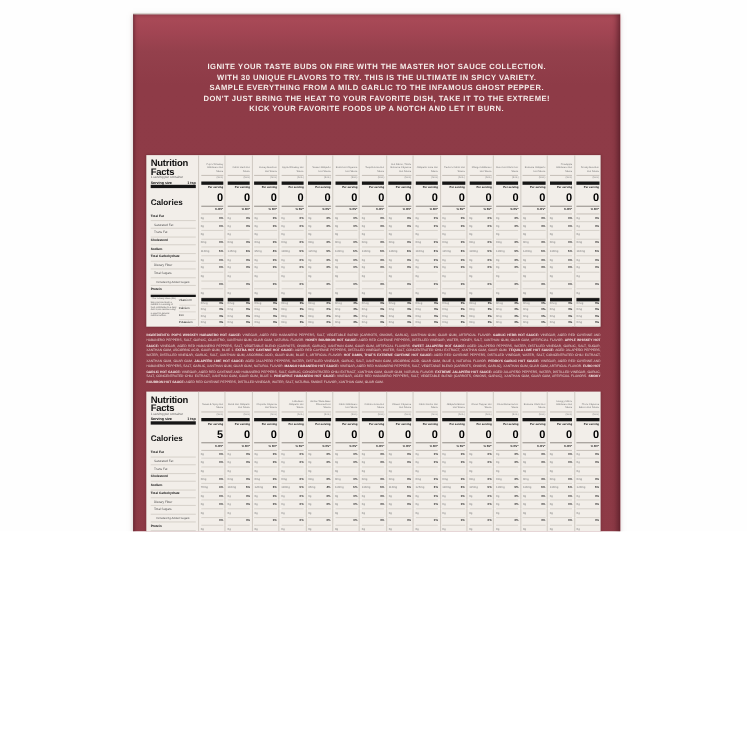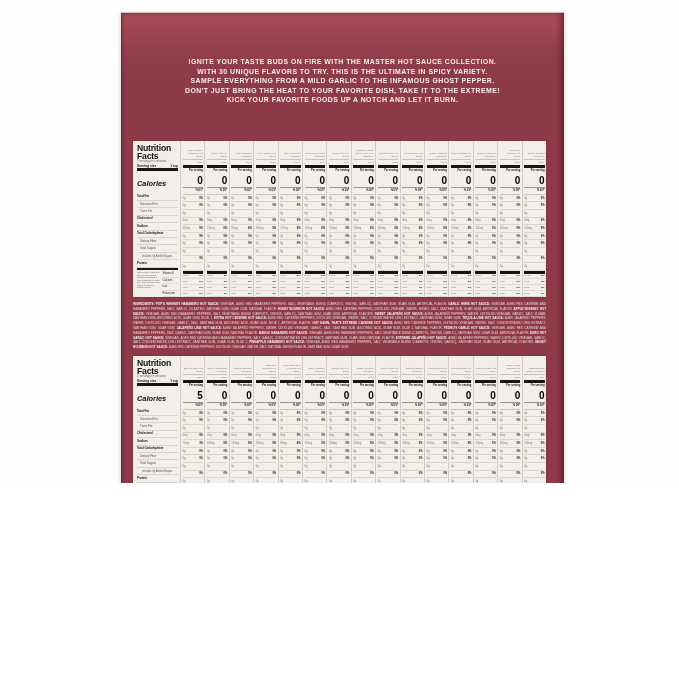--- a/index.html
+++ b/index.html
@@ -25,21 +25,21 @@
   .panel{position:absolute;left:12px;width:413px;height:156px;background:#f2eee9;
     display:flex;box-shadow:0 0 2px rgba(70,25,32,.45);overflow:hidden;}
   #panel1{top:128px;} #panel2{top:343px;}
 
   .label-col{width:47px;flex:none;box-sizing:border-box;padding:3px 2px 0 4px;
     display:flex;flex-direction:column;color:#111;}
   .nf-title{font-weight:700;font-size:8.6px;line-height:8.2px;letter-spacing:-.2px;height:16.4px;}
   .nf-serv{font-size:2.9px;color:#666;height:3.6px;line-height:3.6px;}
   .nf-size{display:flex;justify-content:space-between;font-size:3.3px;font-weight:700;height:4px;line-height:4px;}
   .nf-bar{height:3px;background:#151515;}
-  .nf-calwrap{height:19.5px;display:flex;align-items:flex-end;font-style:italic;}
+  .nf-calwrap{height:19.5px;display:flex;align-items:flex-end;}
   .nf-cal{font-weight:700;font-size:7.4px;line-height:7.4px;}
   .nf-dvspacer{height:6.5px;}
   .lrow{height:7.3px;display:flex;align-items:center;border-bottom:.4px solid #d8d3cc;
     font-size:2.9px;line-height:3px;}
   .lrow.main{font-weight:700;color:#111;}
   .lrow.sub{padding-left:3px;color:#555;}
   .lrow.sub2{padding-left:5px;color:#555;font-size:2.6px;}
   .vit-area{display:flex;flex:1;padding-top:1px;}
   .footnote{width:24px;font-size:2.05px;line-height:2.5px;color:#555;padding-right:1.5px;}
   .vit-labels{flex:1;}

